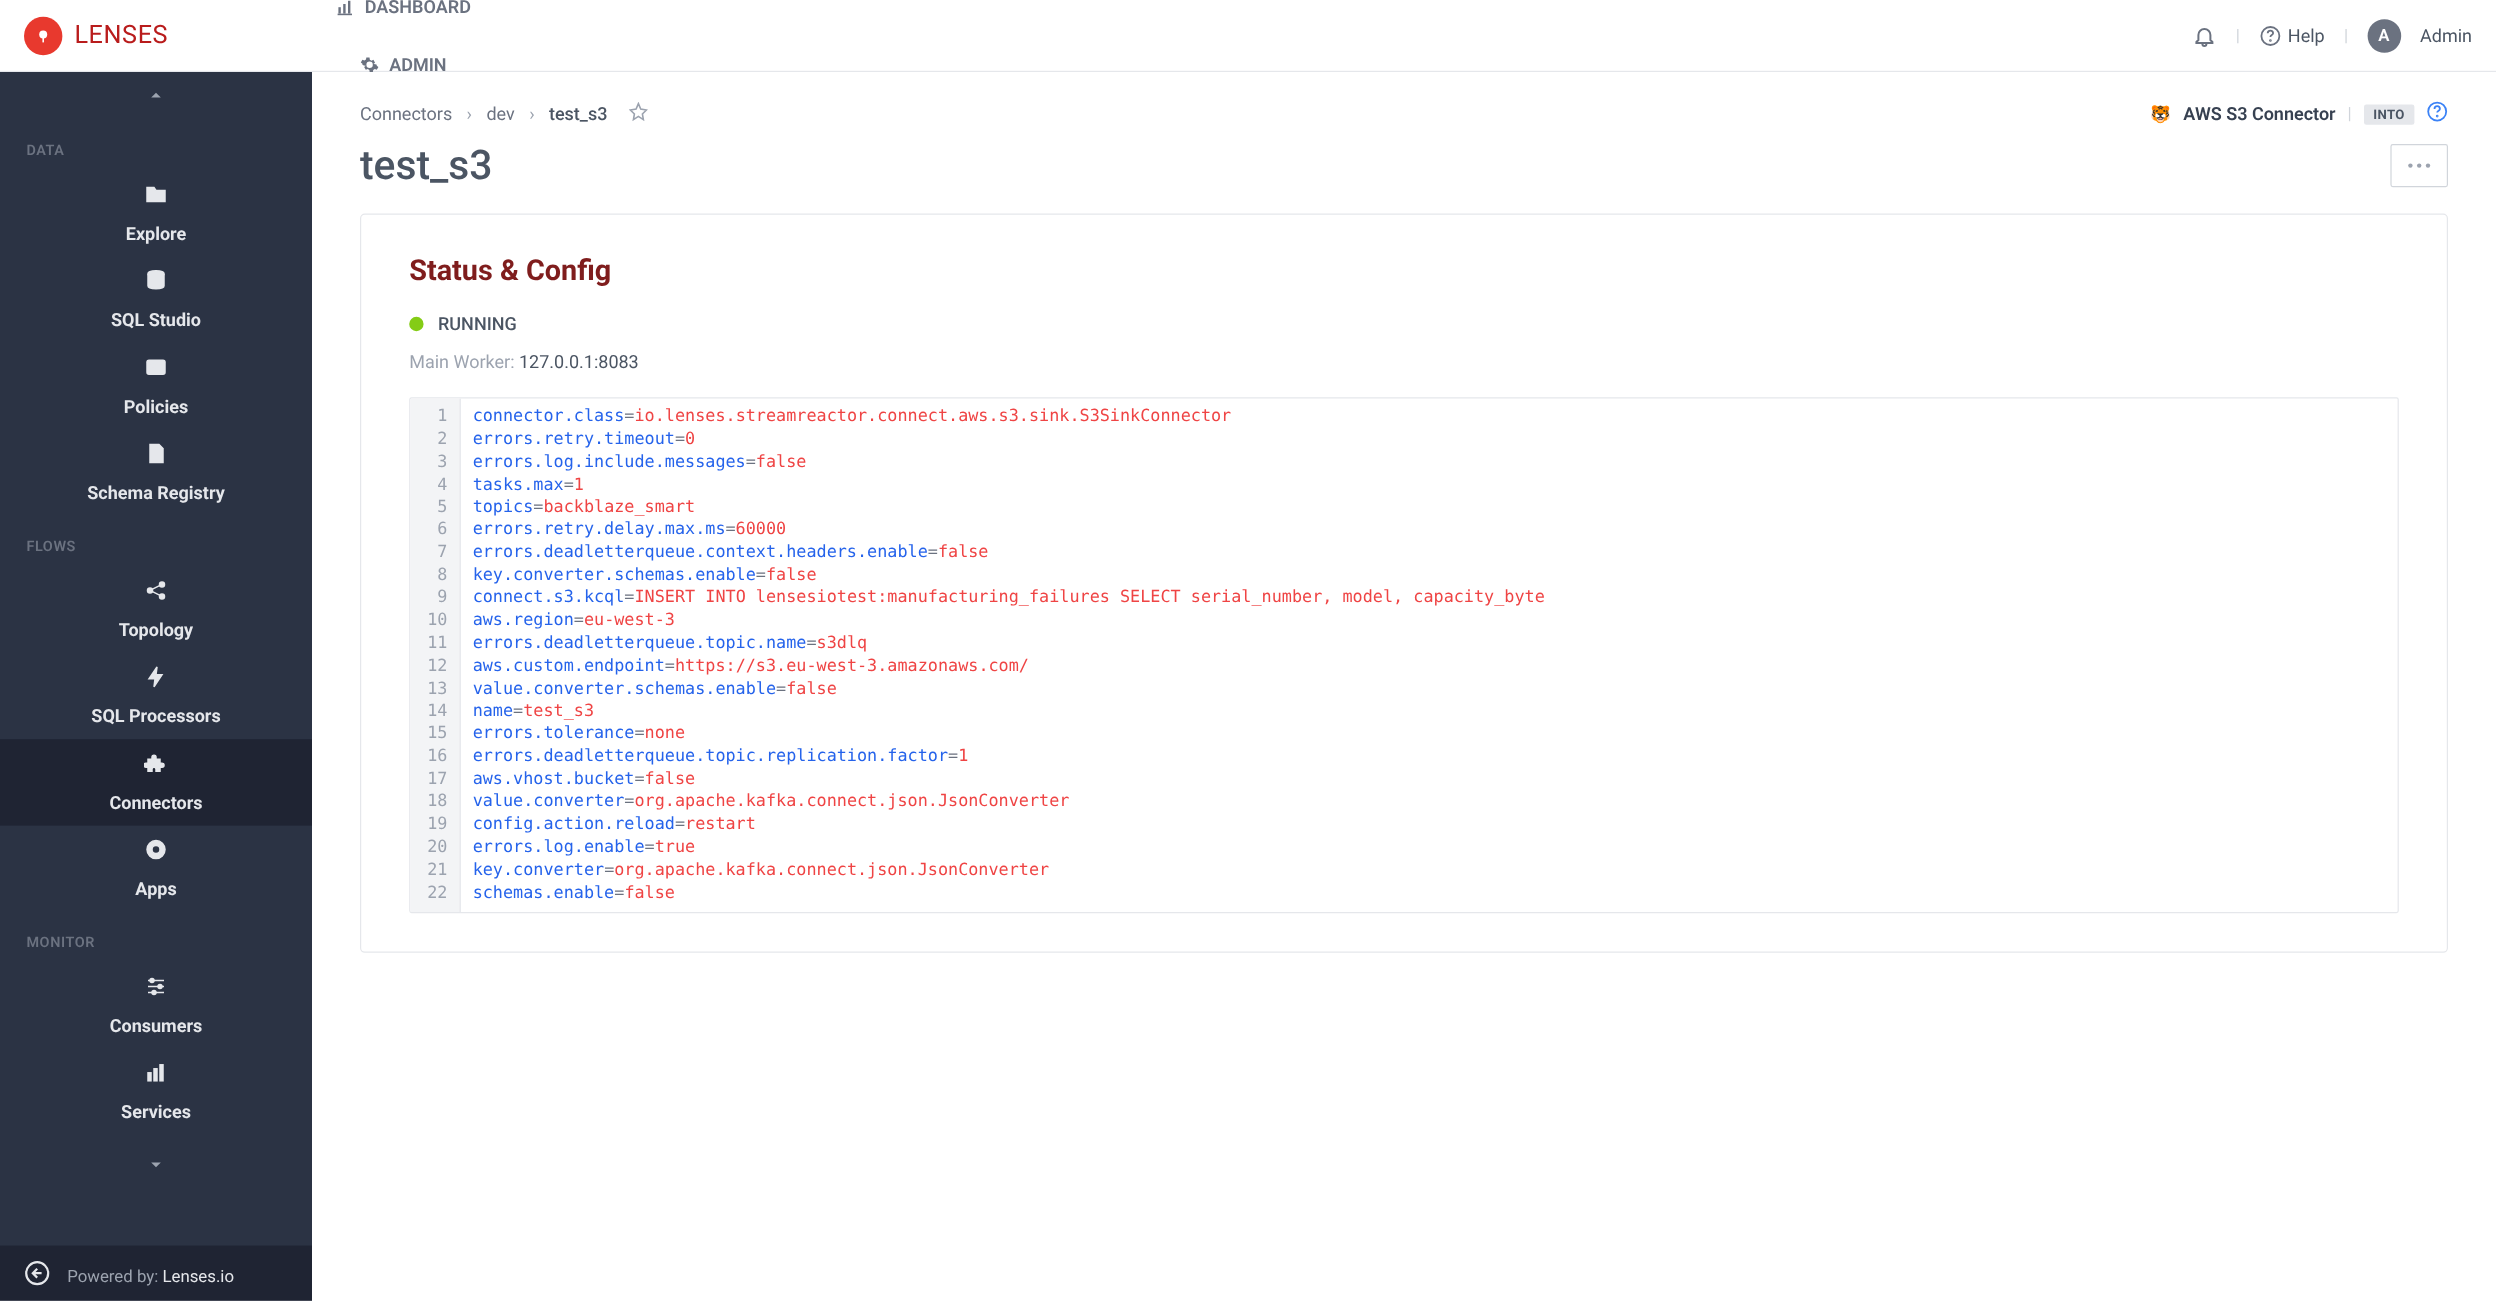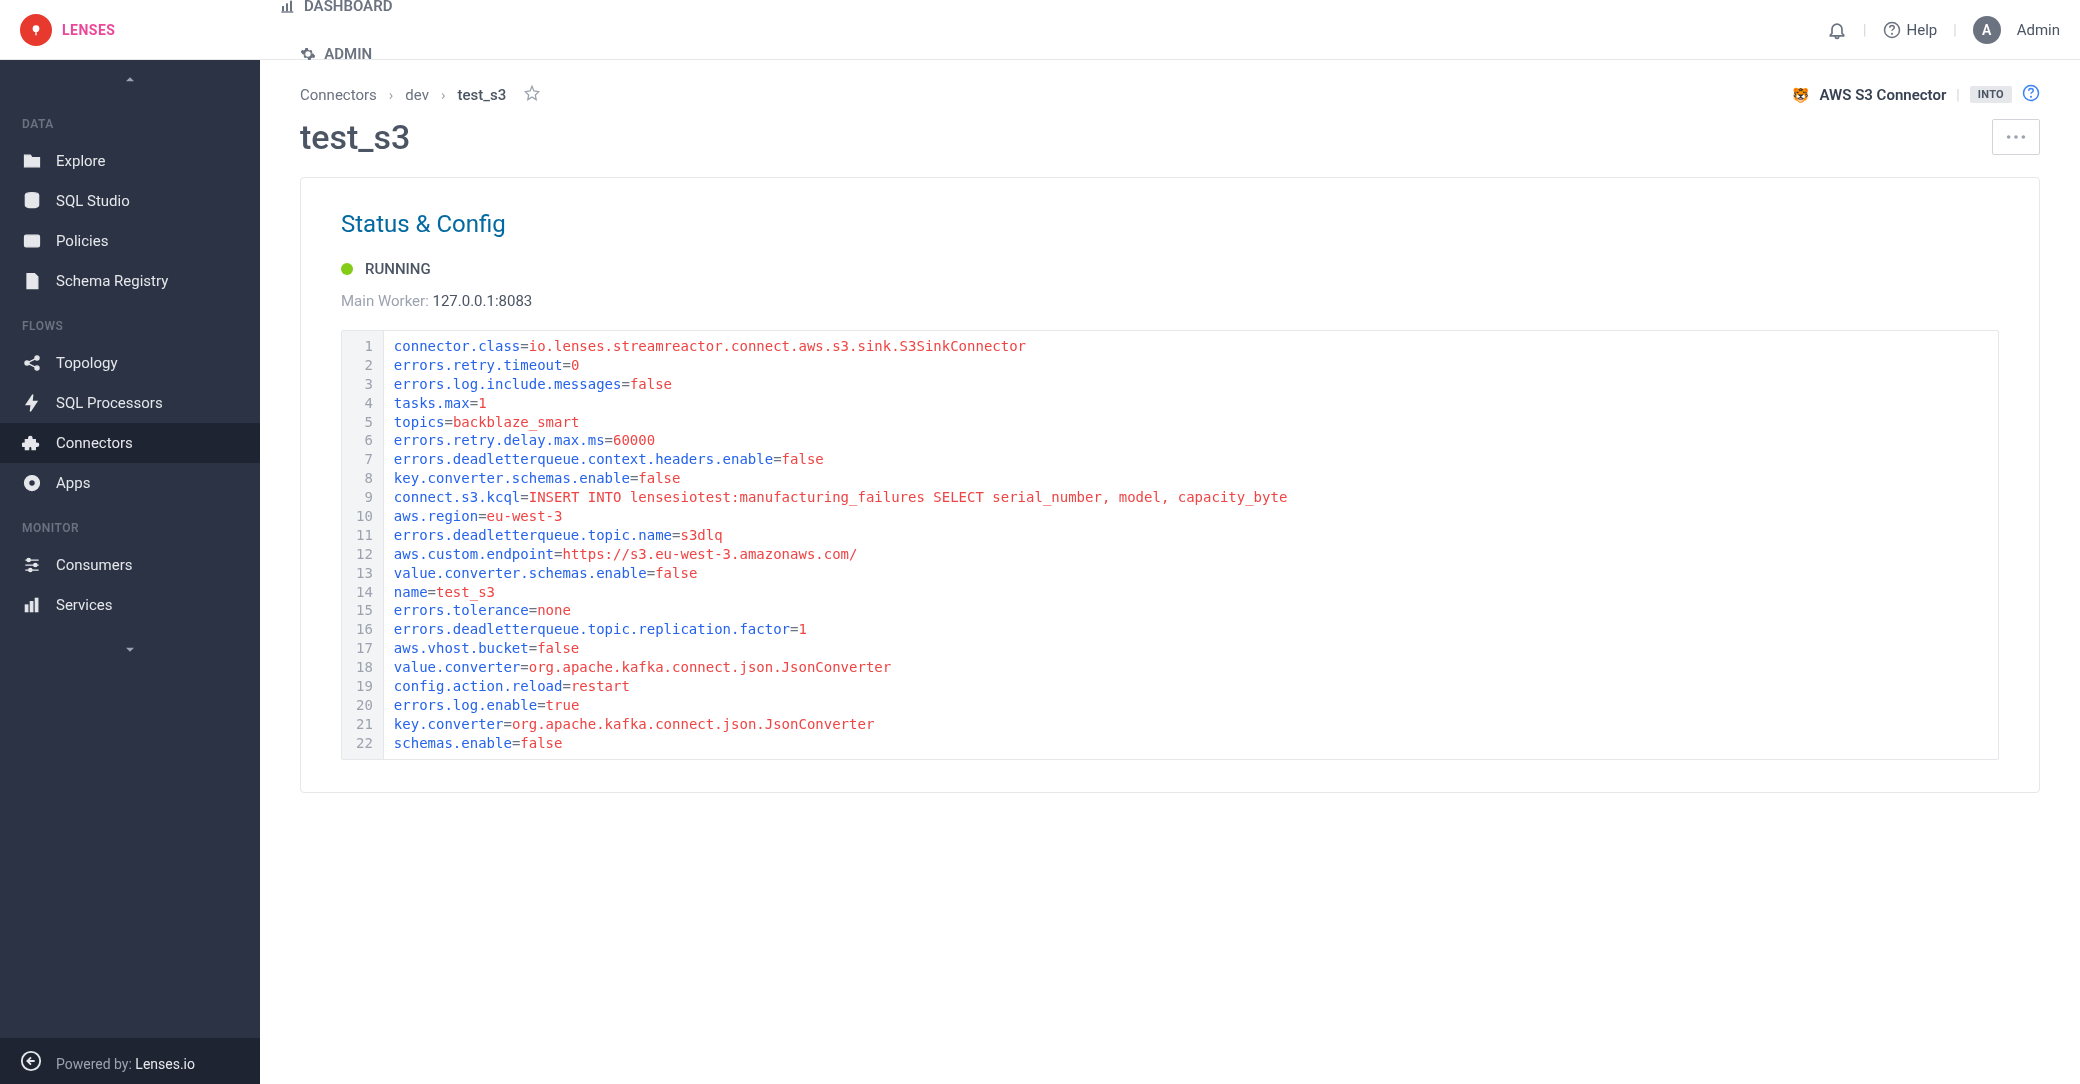--- a/index.html
+++ b/index.html
@@ -3,21 +3,21 @@
 <meta charset="utf-8">
 <style>
 * { margin: 0; padding: 0; box-sizing: border-box; }
 body { font-family: -apple-system, BlinkMacSystemFont, "Segoe UI", Roboto, sans-serif; font-size: 14px; color: #333; background: #fff; }
 
 
 .topbar { height: 60px; display: flex; align-items: center; padding: 0 20px; border-bottom: 1px solid #e5e7eb; }
 .logo-wrap { display: flex; align-items: center; gap: 10px; width: 240px; }
 .logo-badge { width: 32px; height: 32px; border-radius: 50%; background: #e8392e; display: flex; align-items: center; justify-content: center; }
 .logo-badge svg { width: 16px; height: 16px; fill: #fff; }
-.logo-text { color: #ec4899; font-size: 14px; font-weight: 700; letter-spacing: 0.5px; }
+.logo-text { color: #b91c1c; font-size: 21px; font-weight: 400; letter-spacing: 0.5px; }
 .topnav { display: flex; align-items: center; gap: 30px; margin-left: 20px; flex-direction: column; }
 .topnav-item { display: flex; align-items: center; gap: 8px; color: #6b7280; font-weight: 600; font-size: 15px; cursor: pointer; }
 .topnav-item svg { width: 16px; height: 16px; fill: #6b7280; }
 .topbar-right { margin-left: auto; display: flex; align-items: center; gap: 16px; }
 .topbar-right .divider { color: #d1d5db; }
 .icon-btn { display: flex; align-items: center; justify-content: center; cursor: pointer; color: #6b7280; }
 .icon-btn svg { width: 20px; height: 20px; stroke: #6b7280; fill: none; stroke-width: 2; }
 .help-link { display: flex; align-items: center; gap: 6px; color: #4b5563; font-size: 15px; }
 .avatar { width: 28px; height: 28px; border-radius: 50%; background: #6b7280; color: #fff; display: flex; align-items: center; justify-content: center; font-weight: 600; font-size: 14px; }
 .user-name { color: #4b5563; font-size: 15px; }
@@ -25,21 +25,21 @@
 
 .layout { display: flex; height: calc(100vh - 60px); }
 
 
 .sidebar { width: 260px; background: #2b3344; color: #d1d5db; display: flex; flex-direction: column; position: relative; }
 .sidebar-scroll { flex: 1; overflow-y: auto; padding-bottom: 50px; }
 .sidebar-arrow { text-align: center; padding: 12px 0; color: #6b7280; }
 .sidebar-arrow svg { width: 16px; height: 16px; fill: #9ca3af; }
 .sidebar-section { padding: 4px 0; }
 .sidebar-section-title { padding: 10px 22px; color: #6b7280; font-size: 12px; font-weight: 600; letter-spacing: 0.5px; }
-.sidebar-item { display: flex; align-items: center; gap: 14px; padding: 10px 22px; cursor: pointer; color: #e5e7eb; font-size: 15px; font-weight: 400; }
+.sidebar-item { display: flex; align-items: center; gap: 14px; padding: 10px 22px; cursor: pointer; color: #e5e7eb; font-size: 15px; font-weight: 700; flex-direction: column; }
 .sidebar-item.active { background: #1f2433; }
 .sidebar-item svg { width: 20px; height: 20px; fill: #e5e7eb; flex-shrink: 0; }
 .sidebar-footer { position: absolute; bottom: 0; left: 0; right: 0; background: #1f2433; padding: 12px 20px; display: flex; align-items: flex-end; gap: 14px; }
 .sidebar-footer svg { width: 22px; height: 22px; stroke: #e5e7eb; fill: none; stroke-width: 2; }
 .sidebar-footer-text { color: #9ca3af; font-size: 14px; }
 .sidebar-footer-link { color: #e5e7eb; }
 
 
 .main { flex: 1; overflow-y: auto; background: #fff; }
 .page-header { padding: 24px 40px 0; }
@@ -53,21 +53,21 @@
 .connector-name { color: #374151; font-weight: 600; font-size: 15px; }
 .badge { background: #e5e7eb; color: #4b5563; font-size: 11px; font-weight: 700; padding: 2px 8px; border-radius: 2px; letter-spacing: 0.3px; }
 .help-circle svg { width: 18px; height: 18px; stroke: #3b82f6; fill: none; stroke-width: 2; }
 .title-row { display: flex; align-items: center; padding: 12px 0 20px; }
 .page-title { font-size: 34px; font-weight: 500; color: #4b5563; }
 .more-btn { margin-left: auto; width: 48px; height: 36px; border: 1px solid #d1d5db; background: #fff; display: flex; align-items: center; justify-content: center; cursor: pointer; border-radius: 2px; }
 .more-btn svg { width: 22px; height: 6px; fill: #9ca3af; }
 
 
 .card { margin: 0 40px 40px; border: 1px solid #e5e7eb; border-radius: 4px; padding: 32px 40px; }
-.card h2 { font-size: 24px; font-weight: 400; color: #0369a1; margin-bottom: 22px; }
+.card h2 { font-size: 24px; font-weight: 700; color: #7f1d1d; margin-bottom: 22px; }
 .status-row { display: flex; align-items: center; gap: 12px; margin-bottom: 14px; }
 .status-dot { width: 12px; height: 12px; border-radius: 50%; background: #84cc16; }
 .status-text { color: #4b5563; font-size: 15px; font-weight: 500; }
 .worker-row { font-size: 15px; margin-bottom: 20px; }
 .worker-label { color: #9ca3af; }
 .worker-value { color: #4b5563; }
 
 
 .editor { border: 1px solid #e5e7eb; border-radius: 2px; display: flex; font-family: "SF Mono", Menlo, Consolas, monospace; font-size: 14px; line-height: 1.35; overflow-x: auto; }
 .gutter { background: #f3f4f6; color: #9ca3af; text-align: right; padding: 6px 10px 6px 14px; user-select: none; border-right: 1px solid #e5e7eb; flex-shrink: 0; }

